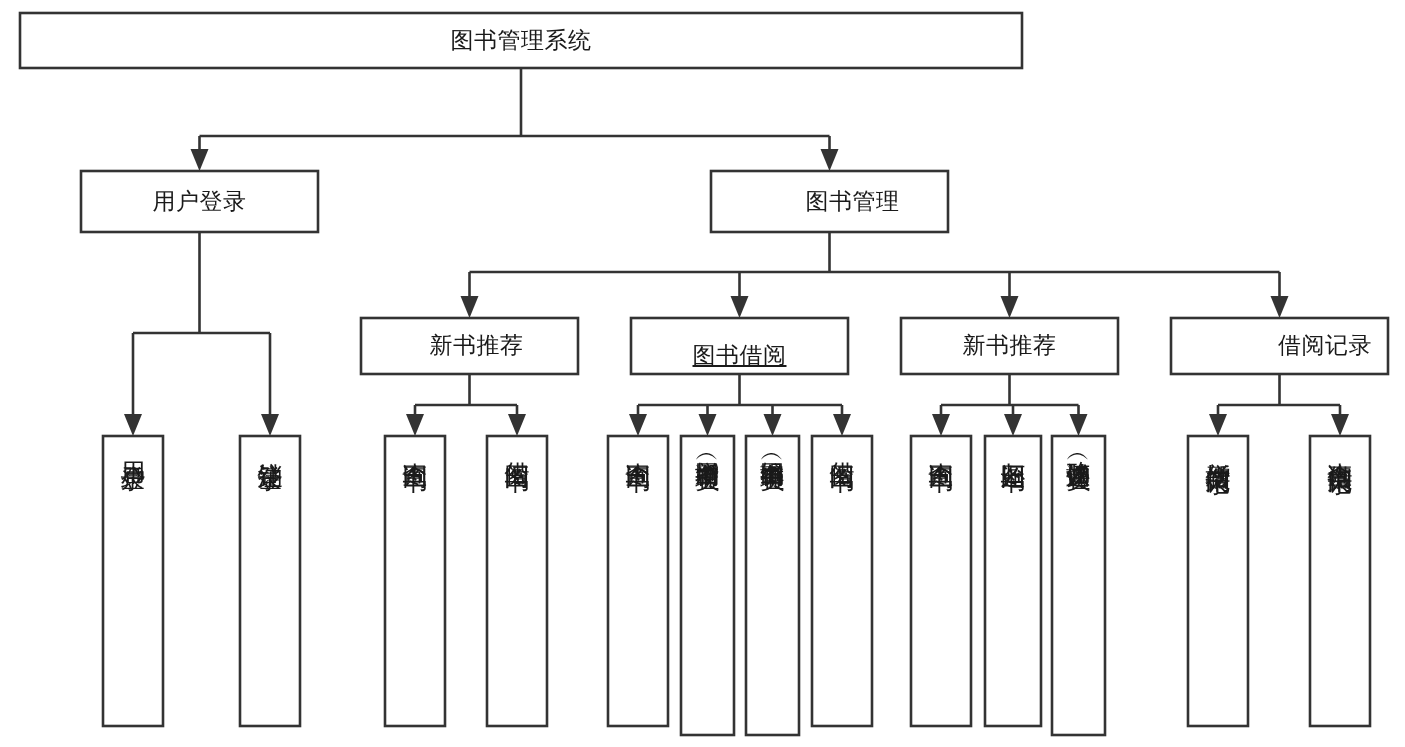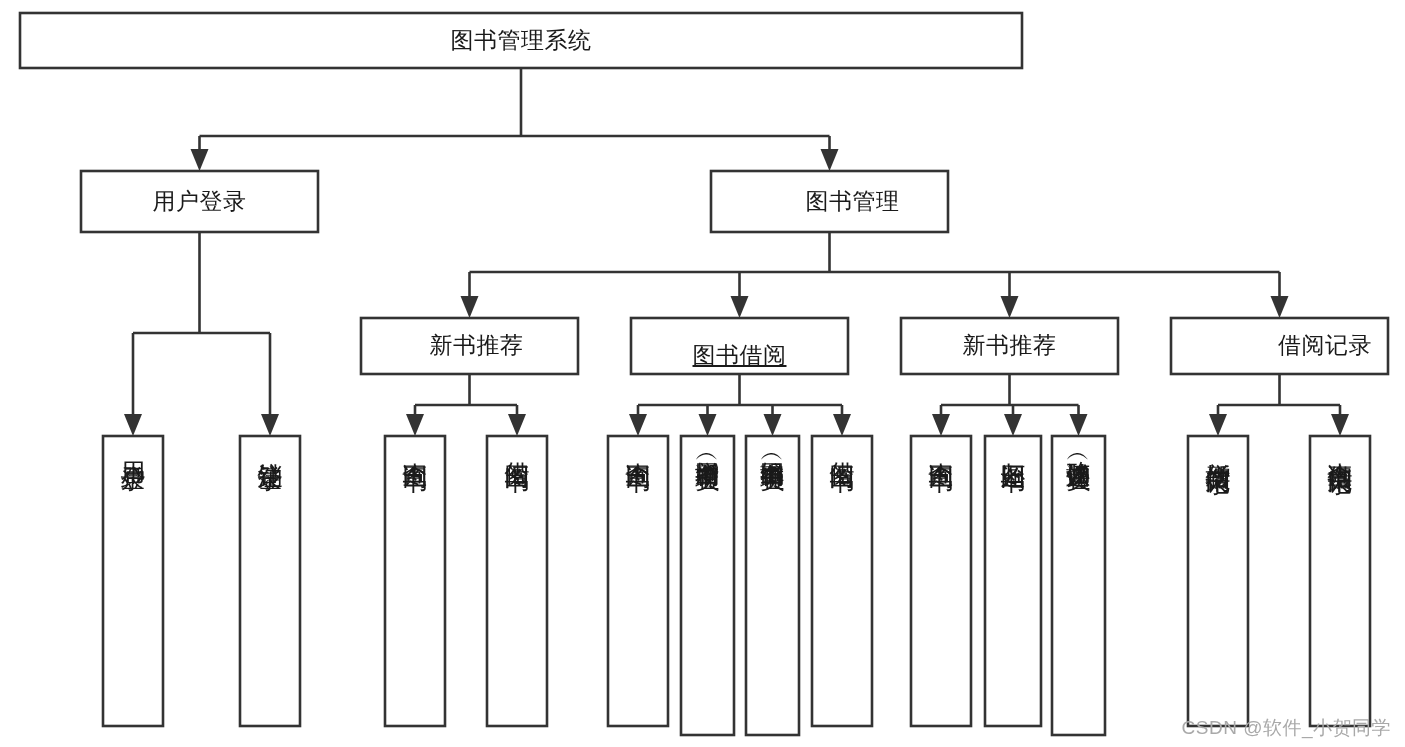--- a/index.html
+++ b/index.html
@@ -179,15 +179,14 @@
       <div class="node-label vert tall" style="left: 681px; top: 436px; width: 53px; height: 299px;">新增图书（管理员）</div>
       <div class="node-label vert tall" style="left: 746px; top: 436px; width: 53px; height: 299px;">编辑图书（管理员）</div>
       <div class="node-label vert" style="left: 812px; top: 436px; width: 60px; height: 290px;">借阅图书</div>
       <div class="node-label vert" style="left: 911px; top: 436px; width: 60px; height: 290px;">查询图书</div>
       <div class="node-label vert" style="left: 985px; top: 436px; width: 56px; height: 290px;">归还图书</div>
       <div class="node-label vert tall" style="left: 1052px; top: 436px; width: 53px; height: 299px;">确认归还（管理员）</div>
       <div class="node-label vert" style="left: 1188px; top: 436px; width: 60px; height: 290px;">新增借阅记录</div>
       <div class="node-label vert" style="left: 1310px; top: 436px; width: 60px; height: 290px;">查询借阅记录</div>
     </div>
 
-  <div class="watermark">CSDN @软件_小贺同学</div>
 
 </div>
 
 </body></html>

